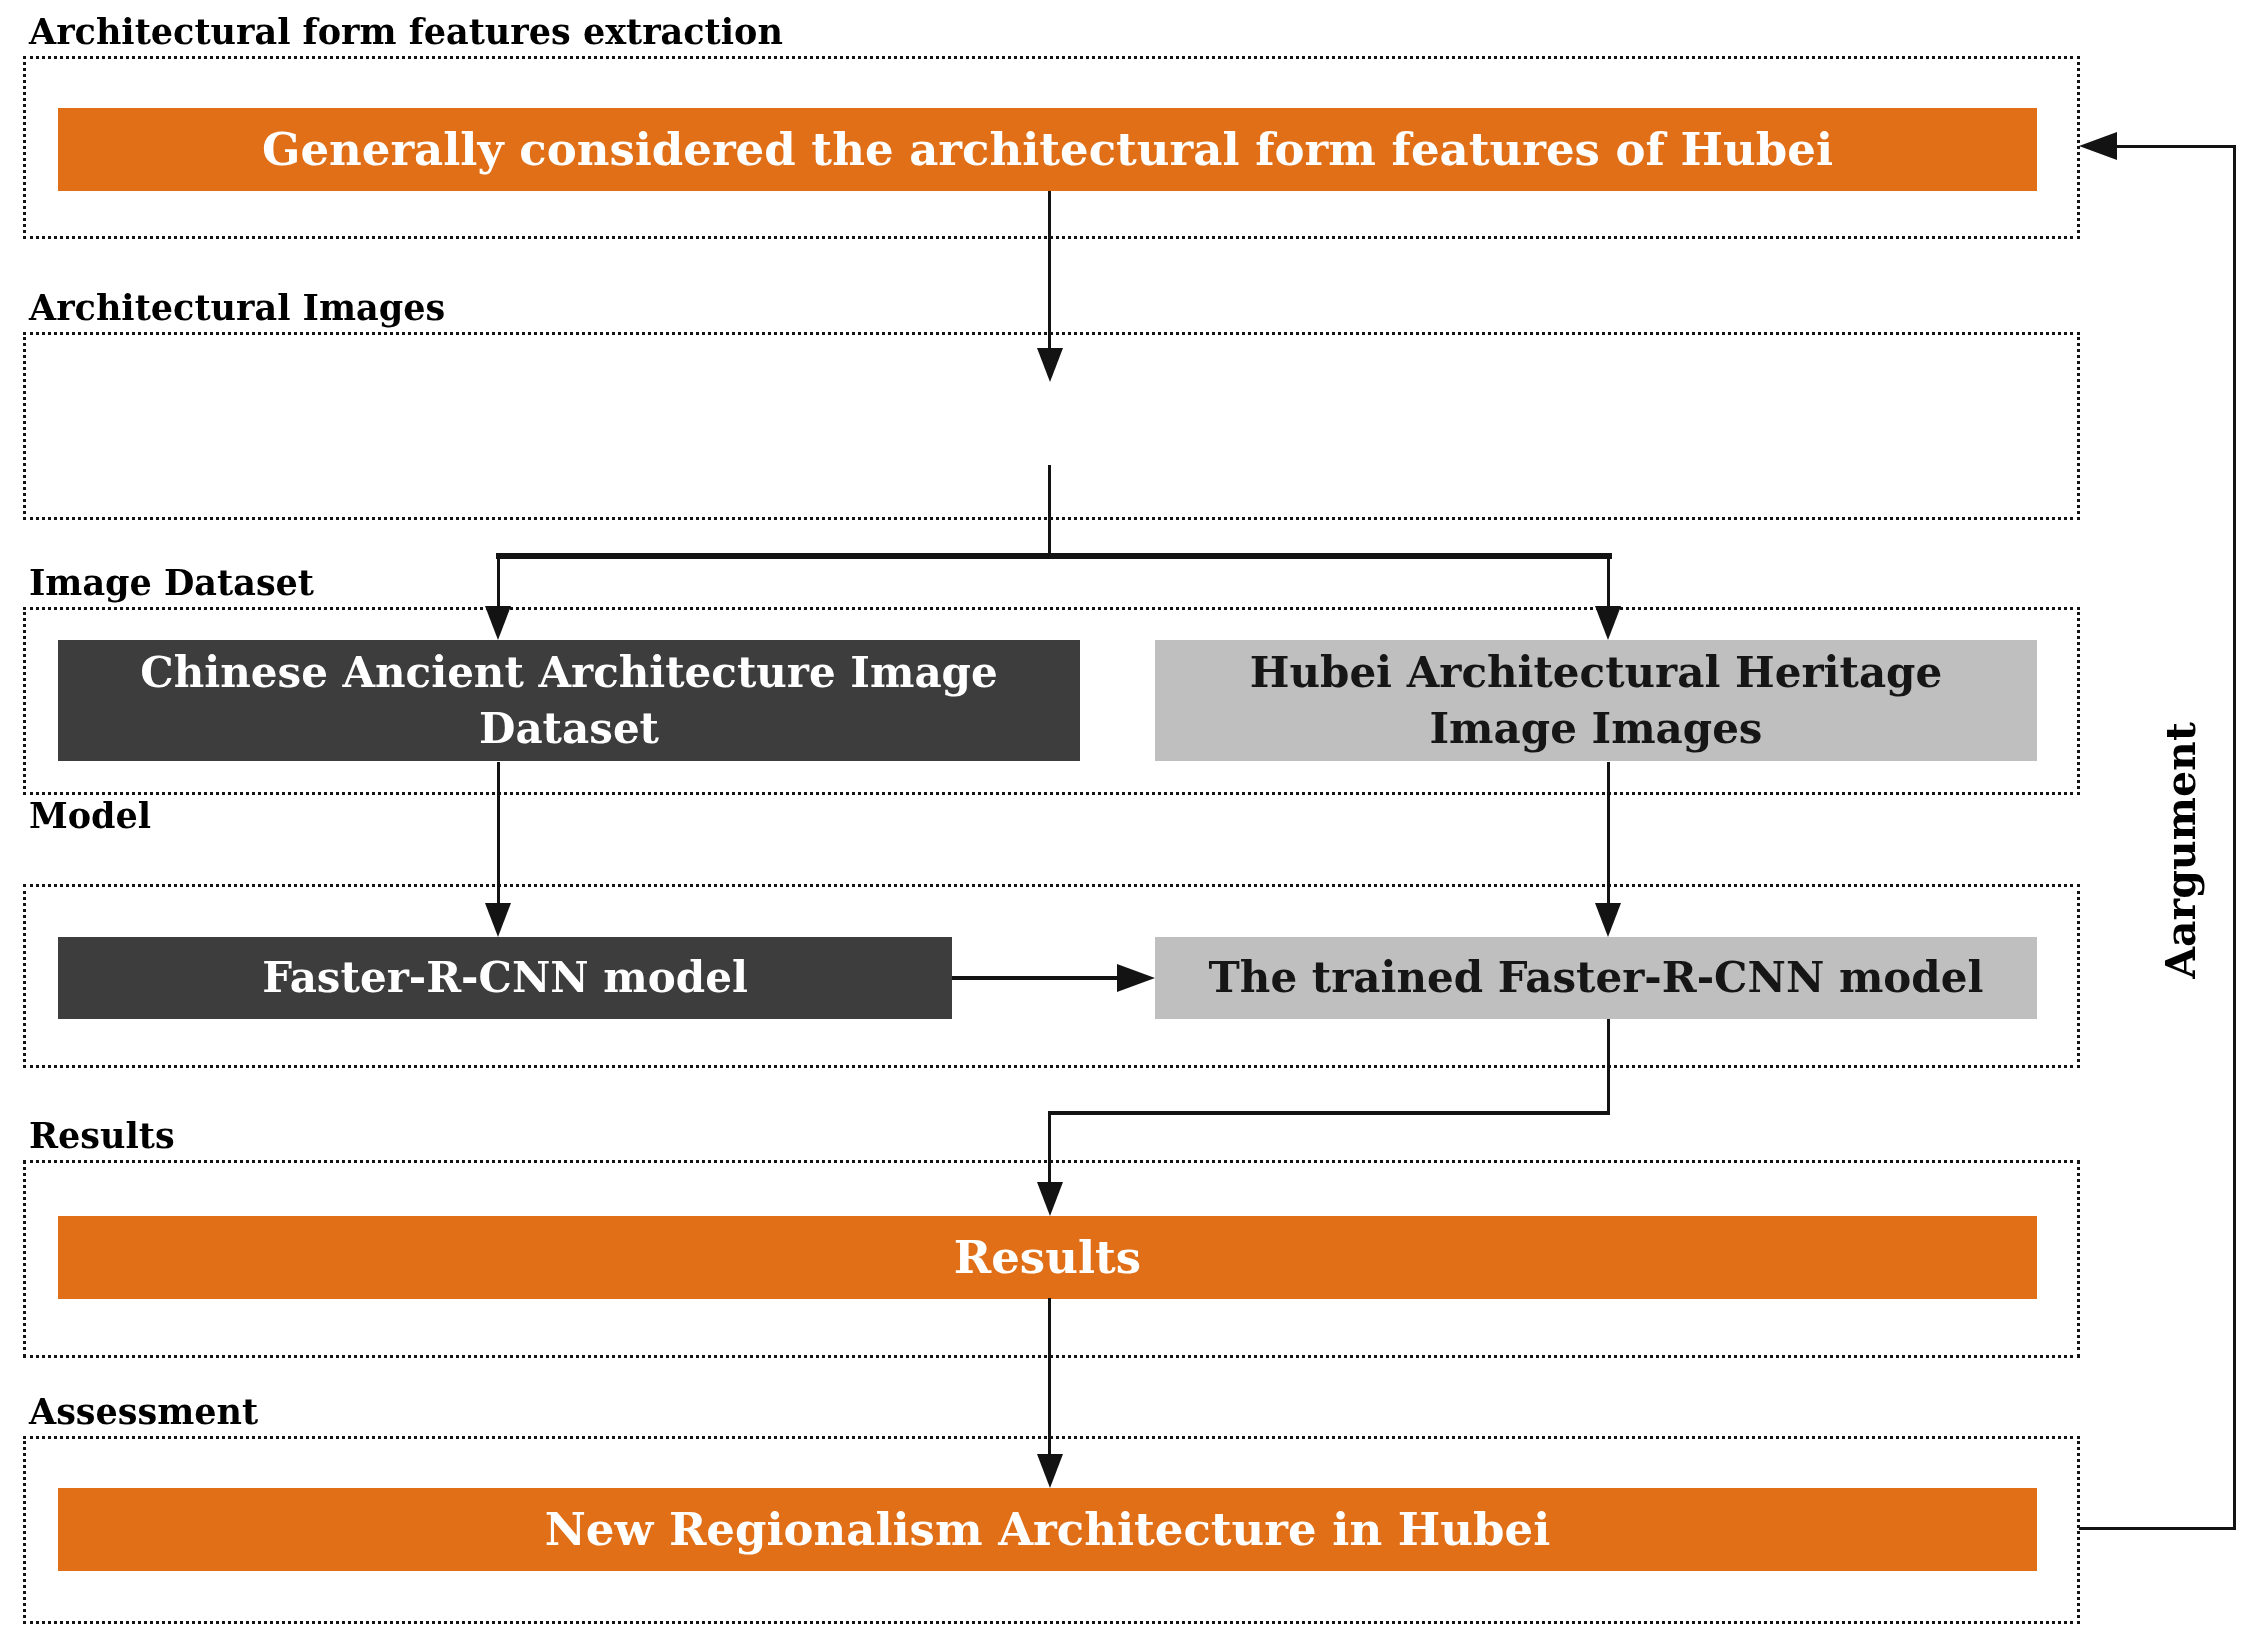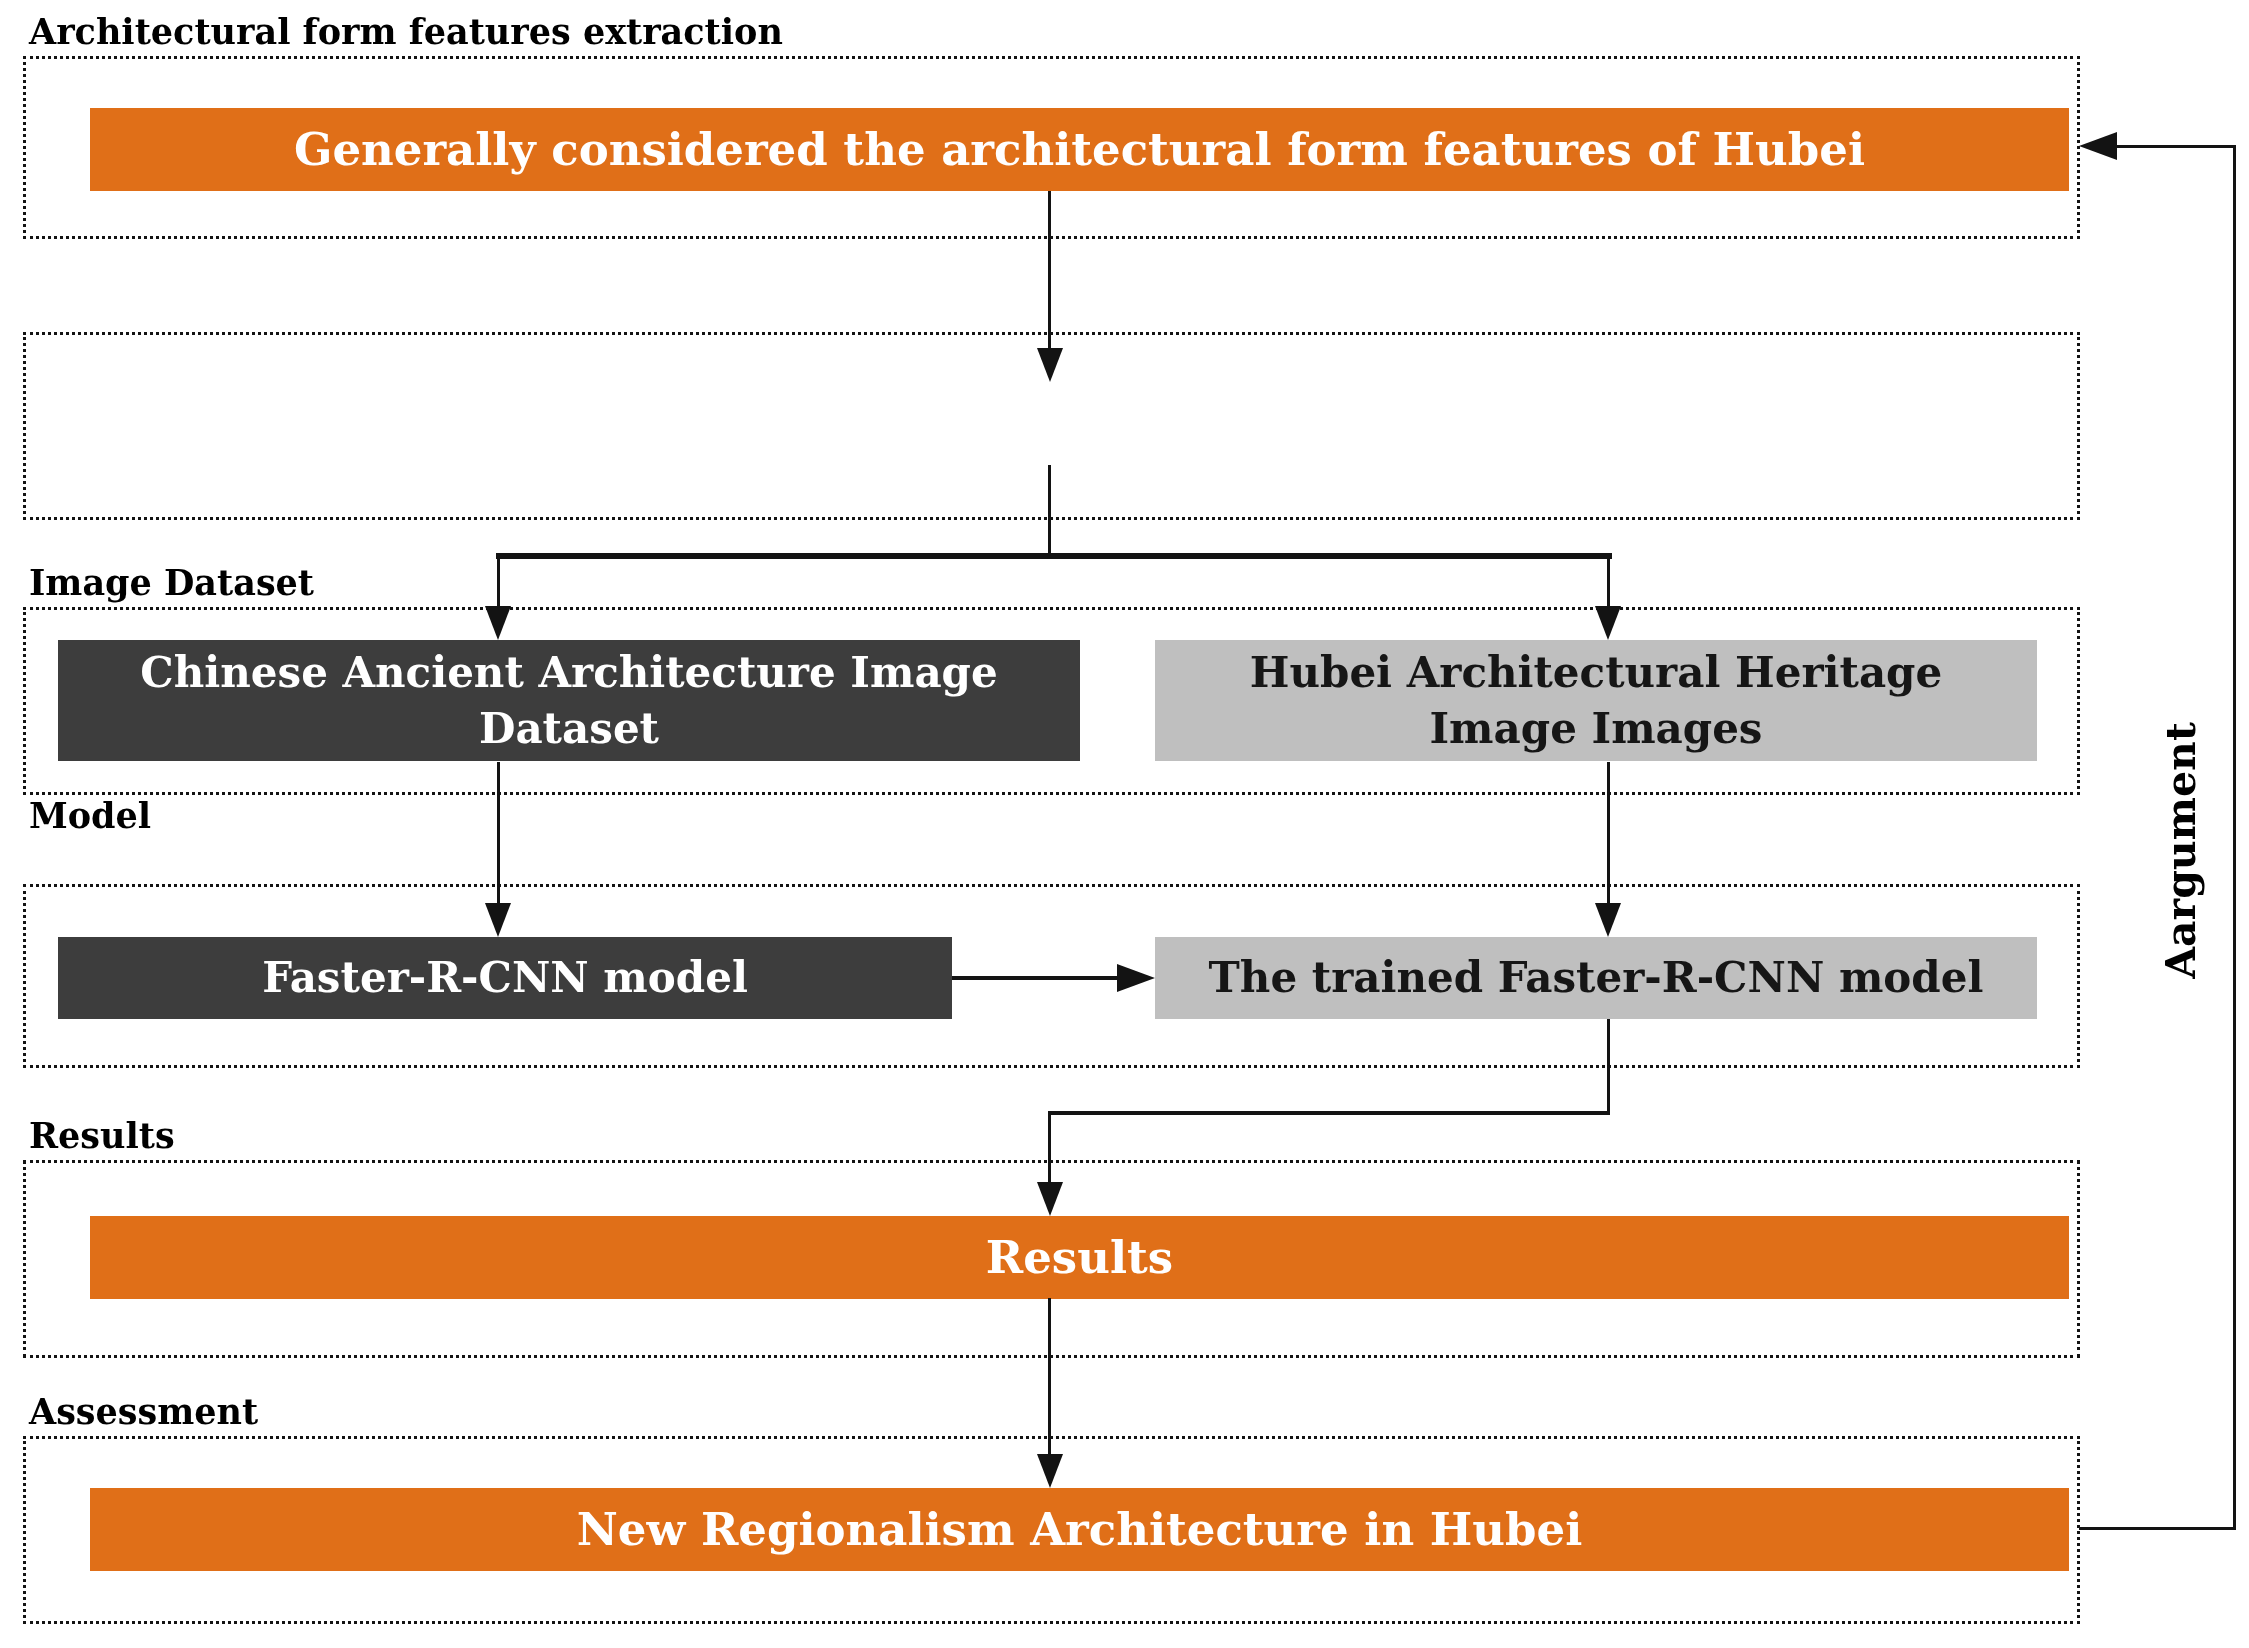--- a/index.html
+++ b/index.html
@@ -15,21 +15,21 @@
        font-family:"DejaVu Serif","Liberation Serif",serif;}
   .canvas{position:absolute;left:0;top:0;width:2250px;height:1648px;}
 
   .section-label{position:absolute;left:29px;font-weight:700;font-size:35px;
                  line-height:44px;color:#000;white-space:nowrap;}
   .dotted-box{position:absolute;left:22.5px;width:2057px;border:3.4px dotted var(--line,#131313);}
 
   .bar{position:absolute;left:58px;width:1979px;height:83px;
        background:var(--accent-orange,#E06F18);color:var(--bar-text,#fff);
        display:flex;align-items:center;justify-content:center;
-       font-weight:700;font-size:45px;white-space:nowrap;margin-left:32px;}
+       font-weight:700;font-size:45px;white-space:nowrap;}
 
   .node{position:absolute;display:flex;align-items:center;justify-content:center;
         text-align:center;font-weight:700;font-size:42px;line-height:1.32;padding:0 20.5px;}
   .node.dark{background:var(--dark-box,#3D3D3D);color:#ffffff;}
   .node.light{background:var(--light-box,#BFBFBF);color:#161616;}
 
   .vline,.hline{position:absolute;background:var(--line,#131313);}
 
   .arr-down{position:absolute;width:0;height:0;
             border-left:13px solid transparent;border-right:13px solid transparent;
@@ -48,20 +48,21 @@
 </style>
 </head>
 <body>
 
 <div class="canvas">
 
   <div class="section-label" style="top:9.6px">Architectural form features extraction</div>
   <div class="dotted-box" style="top:56px;height:183px"></div>
   <div class="bar" style="top:108px">Generally considered the architectural form features of Hubei</div>
 
+  <div class="section-label" style="top:286px">Architectural Images</div>
   <div class="dotted-box" style="top:332px;height:188px"></div>
 
   <div class="section-label" style="top:561px">Image Dataset</div>
   <div class="dotted-box" style="top:607px;height:188px"></div>
   <div class="node dark" style="left:58px;top:640px;width:1022px;height:121px">Chinese Ancient Architecture Image Dataset</div>
   <div class="node light" style="left:1155px;top:640px;width:882px;height:121px">Hubei Architectural Heritage Image Images</div>
 
   <div class="section-label" style="top:794px">Model</div>
   <div class="dotted-box" style="top:884px;height:184px"></div>
   <div class="node light" style="left:1155px;top:937px;width:882px;height:82px">The trained Faster-R-CNN model</div>

